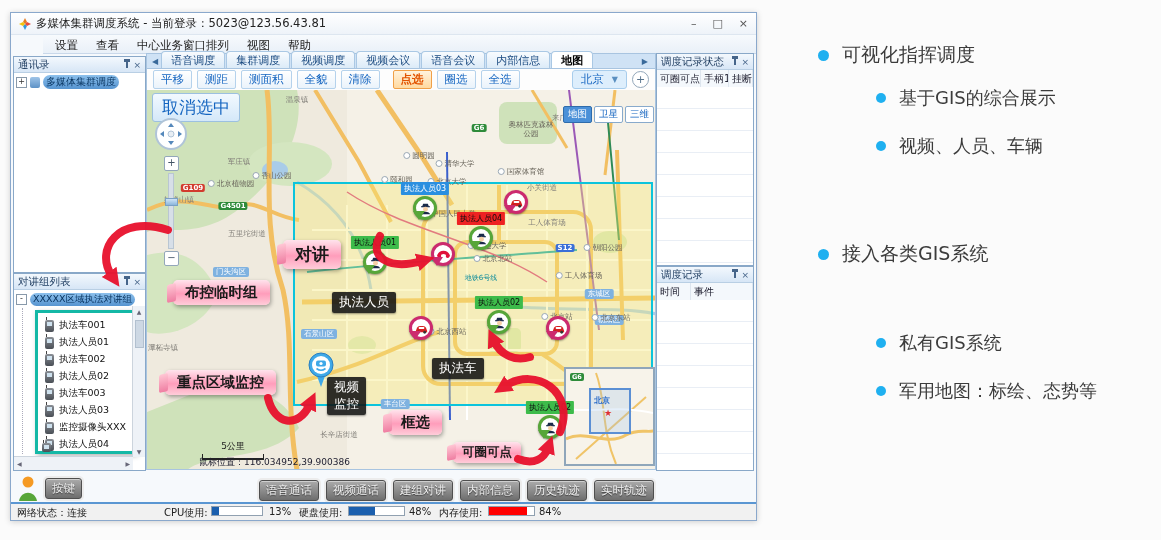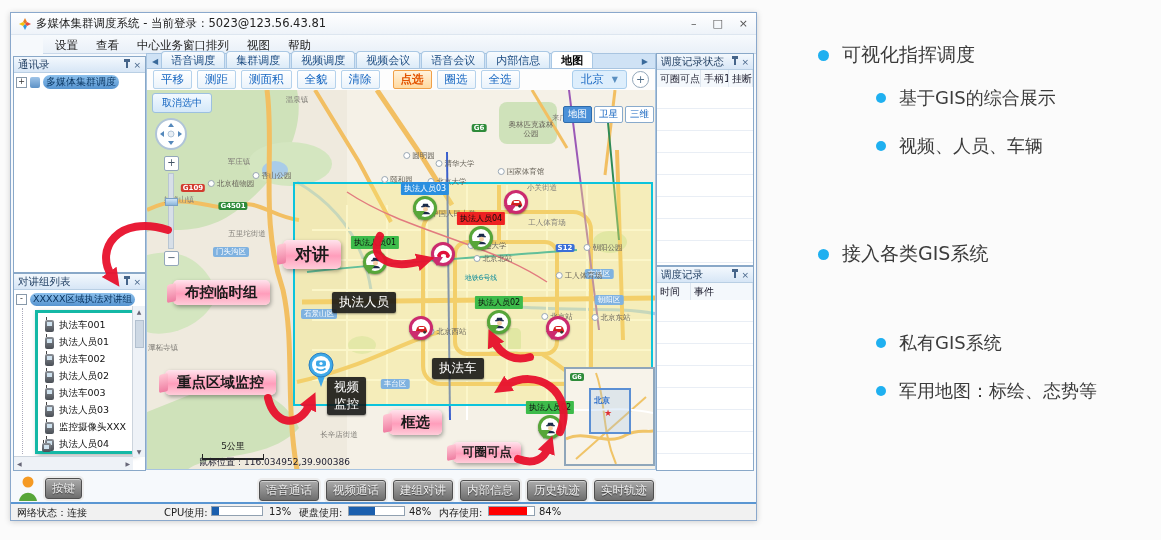--- a/index.html
+++ b/index.html
@@ -50,21 +50,21 @@
   .city-select{margin-left:auto;background:#ddeefc;border:1px solid #a8cdec;color:#1565c0;padding:1px 8px;border-radius:3px;display:flex;align-items:center;gap:8px;font-size:11.5px;}
   .caret{font-size:8px;color:#5a8fc0;}
   .zoom-plus{width:15px;height:15px;border:1px solid #93a7ba;border-radius:50%;display:flex;align-items:center;justify-content:center;color:#56728c;background:#fff;font-size:11px;line-height:1;}
   
   .map{position:relative;width:510px;height:380px;overflow:hidden;border:1px solid #a8c4e0;border-top:none;background:#efeade;box-sizing:border-box;}
   .map-svg{position:absolute;left:0;top:0;}
   .layer{position:absolute;left:0;top:0;width:510px;height:380px;pointer-events:none;}
   .place{position:absolute;font-size:7.5px;color:#6a665c;white-space:nowrap;transform:translate(-50%,-50%);}
   .place.poi::before{content:"";display:inline-block;width:5px;height:5px;border:1px solid #9aa8b4;border-radius:50%;margin-right:2px;background:#fff;vertical-align:-1px;}
   .place.poi2{width:46px;white-space:normal;text-align:center;line-height:1.15;}
-  .place.district{background:#7fb2e0;color:#fff;padding:0 3px;border-radius:2px;font-size:7.5px;}
+  .place.district{background:#7fb2e0;color:#fff;padding:0 3px;border-radius:2px;font-size:7.5px;margin-top:20px;}
   .place.town{color:#83807a;}
   .place.metrolbl{color:#0a8a9a;font-size:7px;}
   .place.sh-red{background:#d23b2e;color:#fff;border-radius:2px;padding:0 2px;font-size:7px;font-weight:bold;}
   .place.sh-green{background:#2e8b3a;color:#fff;border-radius:2px;padding:0 2px;font-size:7px;font-weight:bold;}
   .place.sh-blue{background:#3a6fd8;color:#fff;border-radius:2px;padding:0 2px;font-size:7px;font-weight:bold;}
   
   .pin{position:absolute;width:24px;height:34px;pointer-events:auto;}
   .pin-label{position:absolute;bottom:100%;left:50%;transform:translateX(-50%);font-size:8px;color:#0d0d0d;padding:1px 3px;white-space:nowrap;margin-bottom:1px;border-radius:1px;}
   .pin-label:empty{display:none;}
   .lb-green{background:#3dbb4a;} .lb-blue{background:#2a8fe0;color:#fff;} .lb-red{background:#ee2222;}
@@ -75,21 +75,21 @@
   .pin .g{display:none;line-height:0;}
   .pin.person .g-person{display:block;} .pin.car .g-car{display:block;} .pin.phone .g-phone{display:block;}
   
   .campin{position:absolute;left:160px;top:262px;width:28px;height:38px;}
   
   .blk{position:absolute;background:rgba(18,18,18,.88);color:#fff;font-size:12.5px;padding:2px 7px;border-radius:2px;white-space:pre-line;line-height:1.35;box-shadow:0 1px 2px rgba(0,0,0,.4);}
   .co{position:absolute;background:linear-gradient(180deg,#ffe3ec 0%,#ff9dbb 55%,#ffccd9 100%);border-radius:5px;box-shadow:1px 2px 4px rgba(0,0,0,.35);display:flex;align-items:center;justify-content:center;font-weight:bold;color:#1a1a1a;padding:3px 12px;white-space:nowrap;}
   .co::before{content:"";position:absolute;left:-6px;top:15%;bottom:15%;width:9px;background:linear-gradient(180deg,#ffc6d4,#ef7ea2);transform:skewY(-14deg);border-radius:2px;}
   .co-lg{font-size:17px;margin-top:40px;} .co-md{font-size:14.5px;} .co-sm{font-size:12.5px;padding:2px 9px;}
   
-  .btn-deselect{position:absolute;left:5px;top:3px;background:linear-gradient(#f2f9ff,#d4e8f9);border:1px solid #9cc0e0;color:#1565c0;font-size:10px;padding:2px 9px;border-radius:3px;}
+  .btn-deselect{position:absolute;left:5px;top:3px;background:linear-gradient(#f2f9ff,#d4e8f9);border:1px solid #9cc0e0;color:#1565c0;font-size:17px;padding:2px 9px;border-radius:3px;}
   .compass{position:absolute;left:7px;top:27px;}
   .zslider{position:absolute;left:17px;top:66px;width:14px;}
   .zbtn{width:13px;height:13px;border:1px solid #93a7ba;background:#fff;color:#456;font-size:10px;line-height:11px;text-align:center;border-radius:2px;}
   .ztrack{width:4px;height:74px;margin:2px auto;background:#d7dfe8;border:1px solid #b9c6d2;position:relative;}
   .ztrack i{position:absolute;left:-4px;top:24px;width:11px;height:6px;background:linear-gradient(#cfe4f6,#8cb6dc);border:1px solid #7aa0c4;}
   .basemap{position:absolute;left:416px;top:16px;display:flex;gap:2px;}
   .bm{font-size:9.5px;padding:1px 4px;background:#fff;border:1px solid #88aacc;color:#1565c0;border-radius:2px;}
   .bm.on{background:#4a90d8;color:#fff;border-color:#2f6cab;}
   .scale{position:absolute;left:55px;top:350px;width:62px;text-align:center;font-size:9px;color:#222;}
   .scale i{display:block;height:4px;border-left:1px solid #222;border-right:1px solid #222;border-bottom:2px solid #222;margin-top:1px;}

